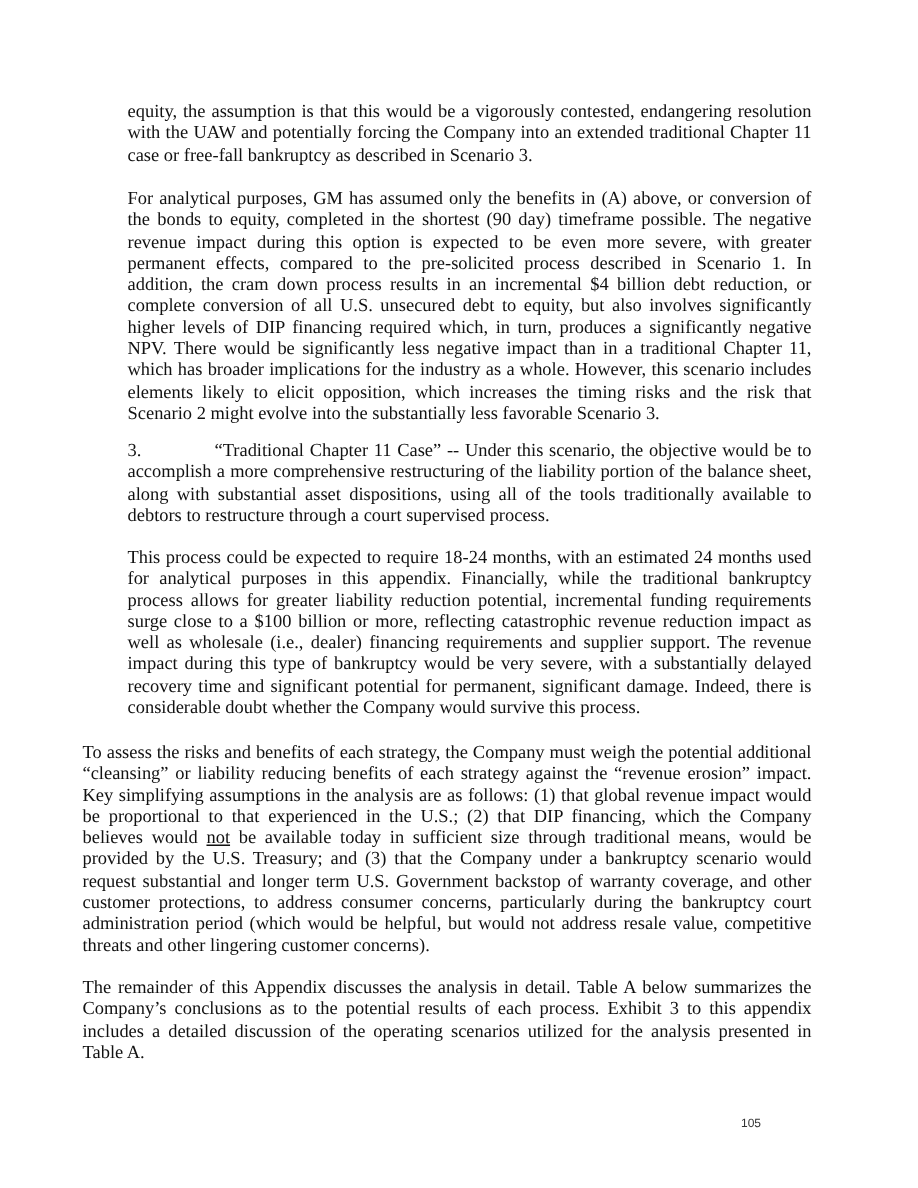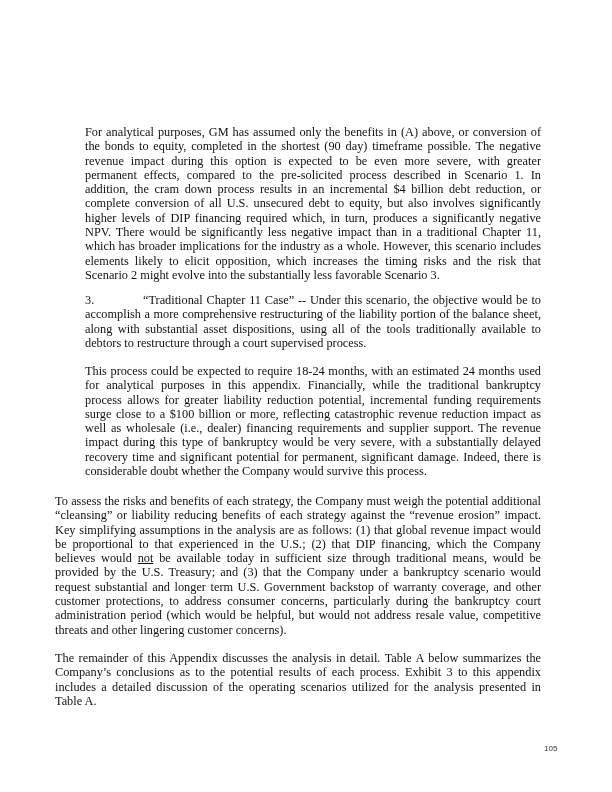--- a/index.html
+++ b/index.html
@@ -13,29 +13,30 @@
     color: #111;
     text-align: justify;
     margin: 0;
   }
   .indent { left: 85px; width: 456px; }
   .outer { left: 55px; width: 486px; }
   .num { display: inline-block; width: 58px; }
   .bold { font-weight: normal; }
   .u { text-decoration: underline; }
   .pagenum {
-    position: absolute; left: 544px; top: 744px;
+    position: absolute; left: 494px; top: 744px;
     font-family: "Liberation Sans", sans-serif; font-size: 8px; color: #333;
   }
 </style>
 </head>
 <body>
 
 <div class="page">
 
+  <p class="para indent" style="top:67px;">equity, the assumption is that this would be a vigorously contested, endangering resolution with the UAW and potentially forcing the Company into an extended traditional Chapter 11 case or free-fall bankruptcy as described in Scenario 3.</p>
 
   <p class="para indent" style="top:125px;">For analytical purposes, GM has assumed only the benefits in (A) above, or conversion of the bonds to equity, completed in the shortest (90 day) timeframe possible. The negative revenue impact during this option is expected to be even more severe, with greater permanent effects, compared to the pre-solicited process described in Scenario 1.  In addition, the cram down process results in an incremental $4 billion debt reduction, or complete conversion of all U.S. unsecured debt to equity, but also involves significantly higher levels of DIP financing required which, in turn, produces a significantly negative NPV.  There would be significantly less negative impact than in a traditional Chapter 11, which has broader implications for the industry as a whole. However, this scenario includes elements likely to elicit opposition, which increases the timing risks and the risk that Scenario 2 might evolve into the substantially less favorable Scenario 3.</p>
 
   <p class="para indent" style="top:293px;"><span class="num">3.</span><span class="bold">“Traditional Chapter 11 Case” --</span><span>  Under this scenario, the objective would be to accomplish a more comprehensive restructuring of the liability portion of the balance sheet, along with substantial asset dispositions, using all of the tools traditionally available to debtors to restructure through a court supervised process.</span></p>
 
   <p class="para indent" style="top:364px;">This process could be expected to require 18-24 months, with an estimated 24 months used for analytical purposes in this appendix.   Financially, while the traditional bankruptcy process allows for greater liability reduction potential, incremental funding requirements surge close to a $100 billion or more, reflecting catastrophic revenue reduction impact as well as wholesale (i.e., dealer) financing requirements and supplier support.  The revenue impact during this type of bankruptcy would be very severe, with a substantially delayed recovery time and significant potential for permanent, significant damage.  Indeed, there is considerable doubt whether the Company would survive this process.</p>
 
   <p class="para outer" style="top:494px;"><span>To assess the risks and benefits of each strategy, the Company must weigh the potential additional “cleansing” or liability reducing benefits of each strategy against the “revenue erosion” impact.  Key simplifying assumptions in the analysis are as follows:  (1) that global revenue impact would be proportional to that experienced in the U.S.; (2) that DIP financing, which the Company believes would </span><span class="u">not</span><span> be available today in sufficient size through traditional means, would be provided by the U.S. Treasury; and (3) that the Company under a bankruptcy scenario would request substantial and longer term U.S. Government backstop of warranty coverage, and other customer protections, to address consumer concerns, particularly during the bankruptcy court administration period (which would be helpful, but would not address resale value, competitive threats and other lingering customer concerns).</span></p>
 
   <p class="para outer" style="top:651px;">The remainder of this Appendix discusses the analysis in detail.  Table A below summarizes the Company’s conclusions as to the potential results of each process. Exhibit 3 to this appendix includes a detailed discussion of the operating scenarios utilized for the analysis presented in Table A.</p>

